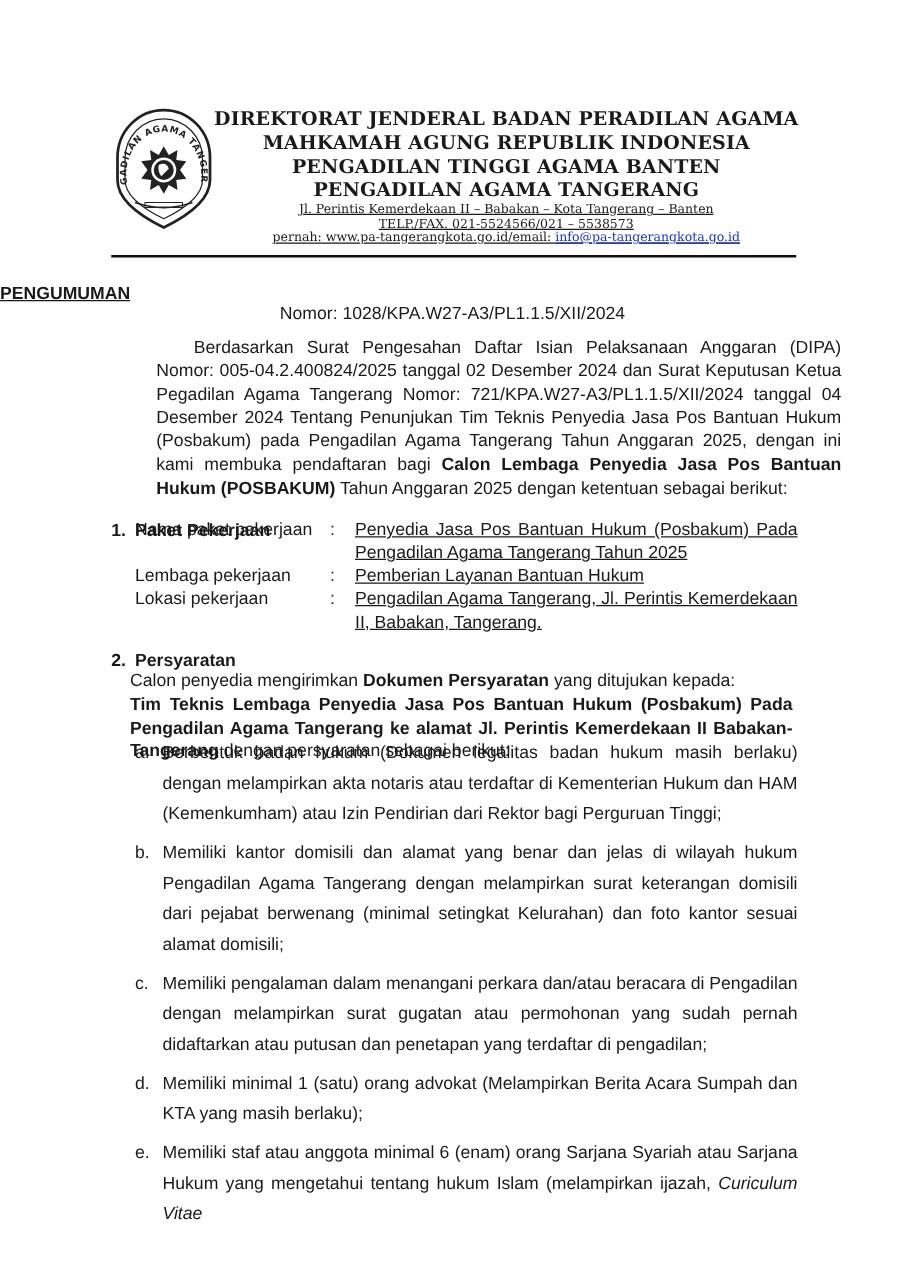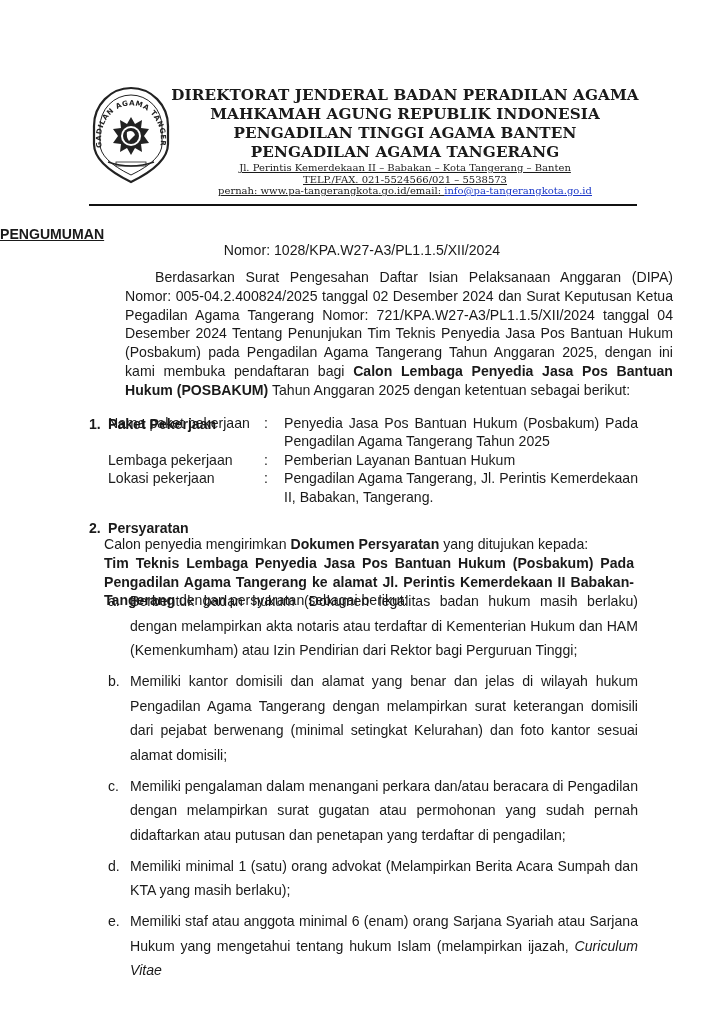--- a/index.html
+++ b/index.html
@@ -25,21 +25,21 @@
 
   .sec { position: absolute; left: 89px; font-weight: bold; margin-top: 20px; }
   .sec .num { display: inline-block; width: 19px; }
   .s1 { top: 396px; }
   .s2 { top: 500px; }
 
   .kv { position: absolute; left: 108px; width: 530px; line-height: 18.4px; }
   .kv .row { display: flex; gap: 12px; }
   .kv .k { width: 144px; flex: none; }
   .kv .c { width: 8px; flex: none; }
-  .kv .v { flex: 1; text-align: justify; text-align-last: left; }
+  .kv .v { flex: 1; text-align: justify; text-align-last: left; text-decoration: underline; }
   .kv1 { top: 414px; }
 
   .p2 { position: absolute; left: 104px; width: 530px; line-height: 18.6px; text-align: justify; margin-top: 16px; }
   .p2a { top: 519px; }
   .p2b { top: 538px; font-weight: bold; }
   .p2b .nb { font-weight: normal; }
 
   .items { position: absolute; left: 108px; width: 530px; top: 589px; }
   .item { display: flex; line-height: 24.5px; margin-bottom: 6.5px; }
   .item .lbl { width: 22px; flex: none; }

